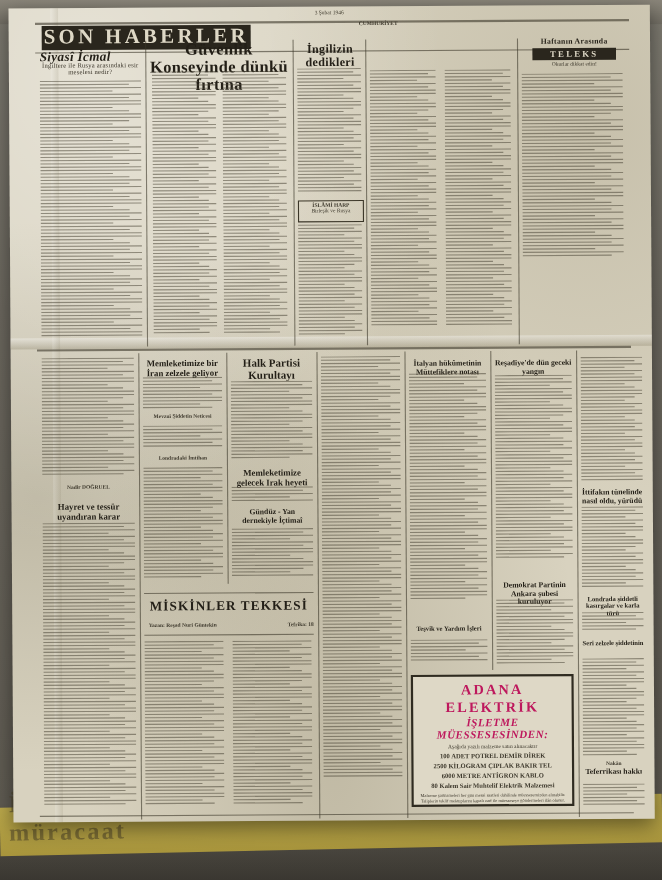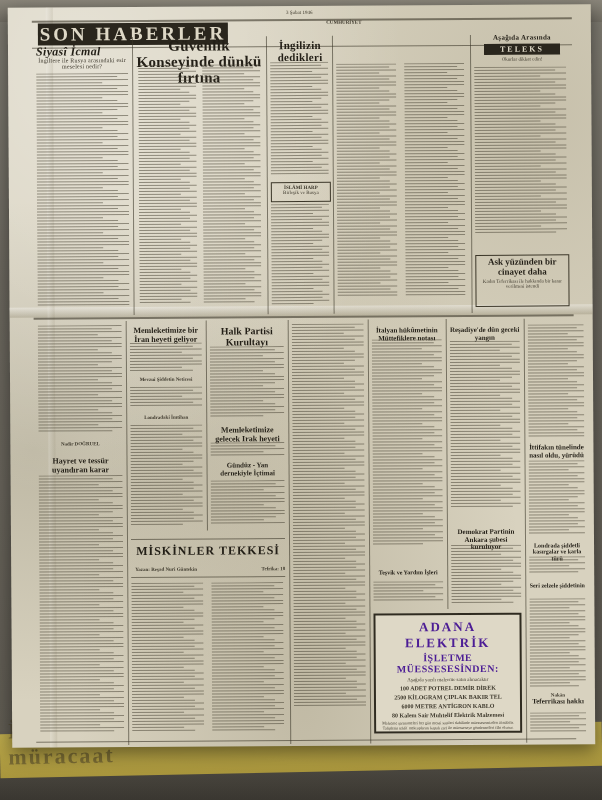--- a/index.html
+++ b/index.html
@@ -73,21 +73,21 @@
   .datebar{font-size:5px;color:#3f3a2d;text-align:center;}
 
   .blackbox{background:#2a261d;color:#ded8c6;}
   .boxed{border:1px solid #3b3628;}
   .dbl{border:1px double #3b3628;}
 
   .centerwrap{text-align:center;}
 
   
   .ad{border:2px solid #2f2b20;background:#ded8c6;}
-  .ad .adt{font-weight:bold;letter-spacing:2px;color:#4c1d95;}
+  .ad .adt{font-weight:bold;letter-spacing:2px;color:#be185d;}
 
   .hdline{font-weight:bold;color:#231f17;text-align:center;line-height:1.08;}
 </style>
 </head>
 <body>
 
 <div id="scene">
   <div class="desk"></div>
 
   <div class="yellowstrip"></div>
@@ -108,21 +108,21 @@
       <div class="rule hr" style="left:18px;top:36px;width:540px;"></div>
 
       <div class="hd" style="position:absolute;left:22px;top:34px;width:96px;font-size:12px;font-style:italic;">Siyasî İcmal</div>
       <div class="sub" style="position:absolute;left:22px;top:46px;width:92px;text-align:center;">İngiltere ile Rusya arasındaki esir meselesi nedir?</div>
 
       <div class="hd" style="position:absolute;left:122px;top:28px;width:126px;font-size:15px;text-align:center;">Güvenlik Konseyinde dünkü fırtına</div>
 
       <div class="hd" style="position:absolute;left:258px;top:30px;width:56px;font-size:11px;text-align:center;">İngilizin dedikleri</div>
 
 
-      <div class="hd" style="position:absolute;left:462px;top:26px;width:92px;font-size:7px;text-align:center;">Aşağıda Arasında</div>
+      <div class="hd" style="position:absolute;left:462px;top:26px;width:92px;font-size:7px;text-align:center;">Haftanın Arasında</div>
       <div class="blackbox" style="position:absolute;left:470px;top:35px;width:76px;height:11px;font-size:8px;font-weight:bold;letter-spacing:2px;text-align:center;line-height:11px;">TELEKS</div>
       <div class="tiny" style="position:absolute;left:462px;top:48px;width:92px;text-align:center;">Okurlar dikkat edin!</div>
 
       <div class="rule vr" style="left:118px;top:26px;height:278px;"></div>
       <div class="rule vr" style="left:252px;top:26px;height:278px;"></div>
       <div class="rule vr" style="left:318px;top:26px;height:278px;"></div>
       <div class="rule vr" style="left:456px;top:26px;height:278px;"></div>
 
       <div class="col" style="left:22px;top:62px;width:92px;height:238px;">
         <span class="lines">
@@ -681,35 +681,31 @@
             <i class="m"></i>
           <i class="l"></i>
             <i class="m"></i>
             <i class="l"></i>
             <i class="s"></i>
             <i class="l"></i>
             <i class="m"></i>
         </span>
       </div>
 
-      <div class="dbl" style="position:absolute;left:460px;top:246px;width:94px;height:52px;padding:2px;box-sizing:border-box;">
-        <div class="hdline" style="font-size:9px;">Ask yüzünden bir cinayet daha</div>
-        <div class="tiny" style="margin-top:2px;text-align:center;">Kadın Teferrikası ile hakkında bir karar verilmesi istendi</div>
-      </div>
 
       <div class="rule hr2" style="left:18px;top:306px;width:540px;"></div>
 
       <div class="rule vr" style="left:110px;top:310px;height:424px;"></div>
       <div class="rule vr" style="left:190px;top:310px;height:210px;"></div>
       <div class="rule vr" style="left:272px;top:310px;height:424px;"></div>
       <div class="rule vr" style="left:352px;top:310px;height:424px;"></div>
       <div class="rule vr" style="left:430px;top:310px;height:290px;"></div>
       <div class="rule vr" style="left:508px;top:310px;height:424px;"></div>
 
-      <div class="hdline" style="position:absolute;left:114px;top:316px;width:72px;font-size:8px;">Memleketimize bir İran heyeti geliyor</div>
+      <div class="hdline" style="position:absolute;left:114px;top:316px;width:72px;font-size:8px;">Memleketimize bir İran zelzele geliyor</div>
       <div class="hdline" style="position:absolute;left:194px;top:316px;width:74px;font-size:10px;">Halk Partisi Kurultayı</div>
       <div class="hdline" style="position:absolute;left:356px;top:318px;width:70px;font-size:7px;">İtalyan hükûmetinin Müttefiklere notası</div>
       <div class="hdline" style="position:absolute;left:434px;top:318px;width:70px;font-size:7px;">Reşadiye'de dün geceki yangın</div>
       <div class="hdline" style="position:absolute;left:194px;top:416px;width:74px;font-size:8px;">Memleketimize gelecek Irak heyeti</div>
       <div class="hdline" style="position:absolute;left:194px;top:452px;width:74px;font-size:7px;">Gündüz - Yan dernekiyle İçtimaî</div>
       <div class="hdline" style="position:absolute;left:22px;top:446px;width:84px;font-size:8px;">Hayret ve tessür uyandıran karar</div>
       <div class="hdline" style="position:absolute;left:512px;top:436px;width:56px;font-size:7px;">İttifakın tünelinde nasıl oldu, yürüdü</div>
       <div class="hdline" style="position:absolute;left:434px;top:520px;width:70px;font-size:7px;">Demokrat Partinin Ankara şubesi kuruluyor</div>
       <div class="hdline" style="position:absolute;left:512px;top:534px;width:56px;font-size:6px;">Londrada şiddetli kasırgalar ve karla türü</div>
       <div class="hdline" style="position:absolute;left:512px;top:574px;width:56px;font-size:6px;">Seri zelzele şiddetinin</div>
@@ -1512,21 +1508,21 @@
             <i class="m"></i>
             <i class="l"></i>
             <i class="l"></i>
             <i class="s"></i>
             <i class="m"></i>
         </span>
       </div>
 
       <div class="ad" style="position:absolute;left:356px;top:604px;width:148px;height:120px;box-sizing:border-box;padding:4px 5px;">
         <div class="adt" style="font-size:13px;text-align:center;letter-spacing:2px;">ADANA ELEKTRİK</div>
-        <div class="adt" style="font-size:10px;text-align:center;letter-spacing:.5px;margin-top:1px;">İŞLETME MÜESSESESİNDEN:</div>
+        <div class="adt" style="font-size:10px;text-align:center;letter-spacing:.5px;margin-top:1px;font-style:italic;">İŞLETME MÜESSESESİNDEN:</div>
         <div class="tiny" style="text-align:center;margin-top:3px;">Aşağıda yazılı malzeme satın alınacaktır</div>
         <div class="tiny" style="text-align:center;font-weight:bold;font-size:6px;margin-top:3px;">100 ADET POTREL DEMİR DİREK</div>
         <div class="tiny" style="text-align:center;font-weight:bold;font-size:6px;margin-top:3px;">2500 KİLOGRAM ÇIPLAK BAKIR TEL</div>
         <div class="tiny" style="text-align:center;font-weight:bold;font-size:6px;margin-top:3px;">6000 METRE ANTİGRON KABLO</div>
         <div class="tiny" style="text-align:center;font-weight:bold;font-size:6px;margin-top:3px;">80 Kalem Sair Muhtelif Elektrik Malzemesi</div>
         <div class="tiny" style="text-align:center;margin-top:3px;font-size:4px;line-height:1.2;">Malzeme şartnameleri her gün mesai saatleri dahilinde müessesemizden alınabilir. Taliplerin teklif mektuplarını kapalı zarf ile müesseseye göndermeleri ilân olunur.</div>
       </div>
 
       <div class="tiny" style="position:absolute;left:512px;top:684px;width:56px;font-weight:bold;text-align:center;">Nakân</div>
 

